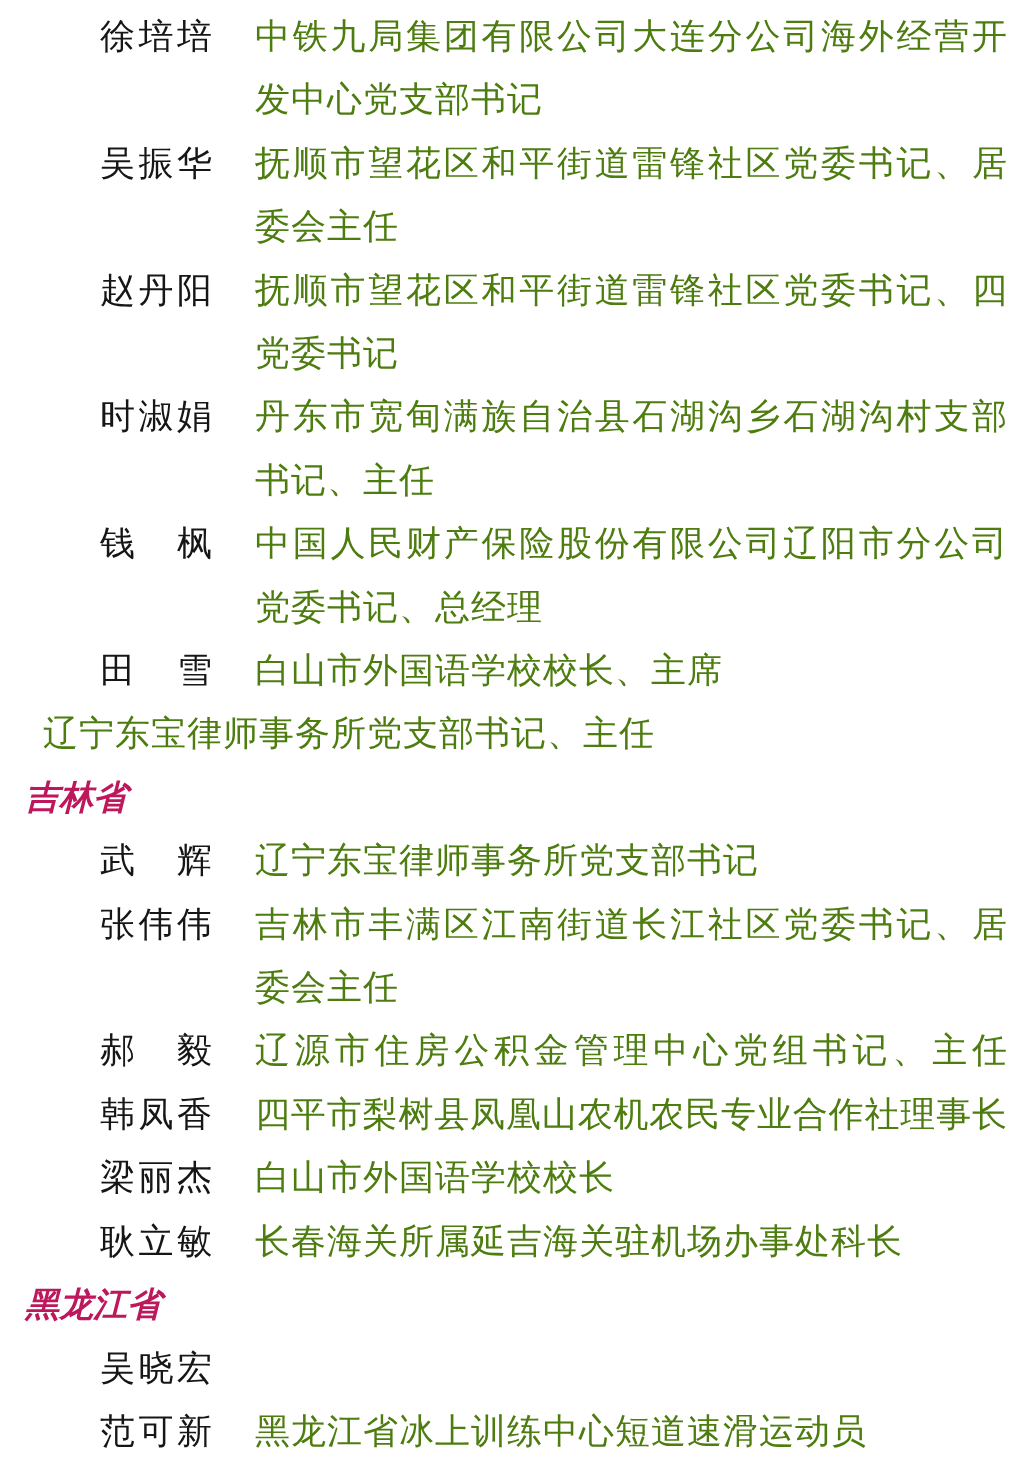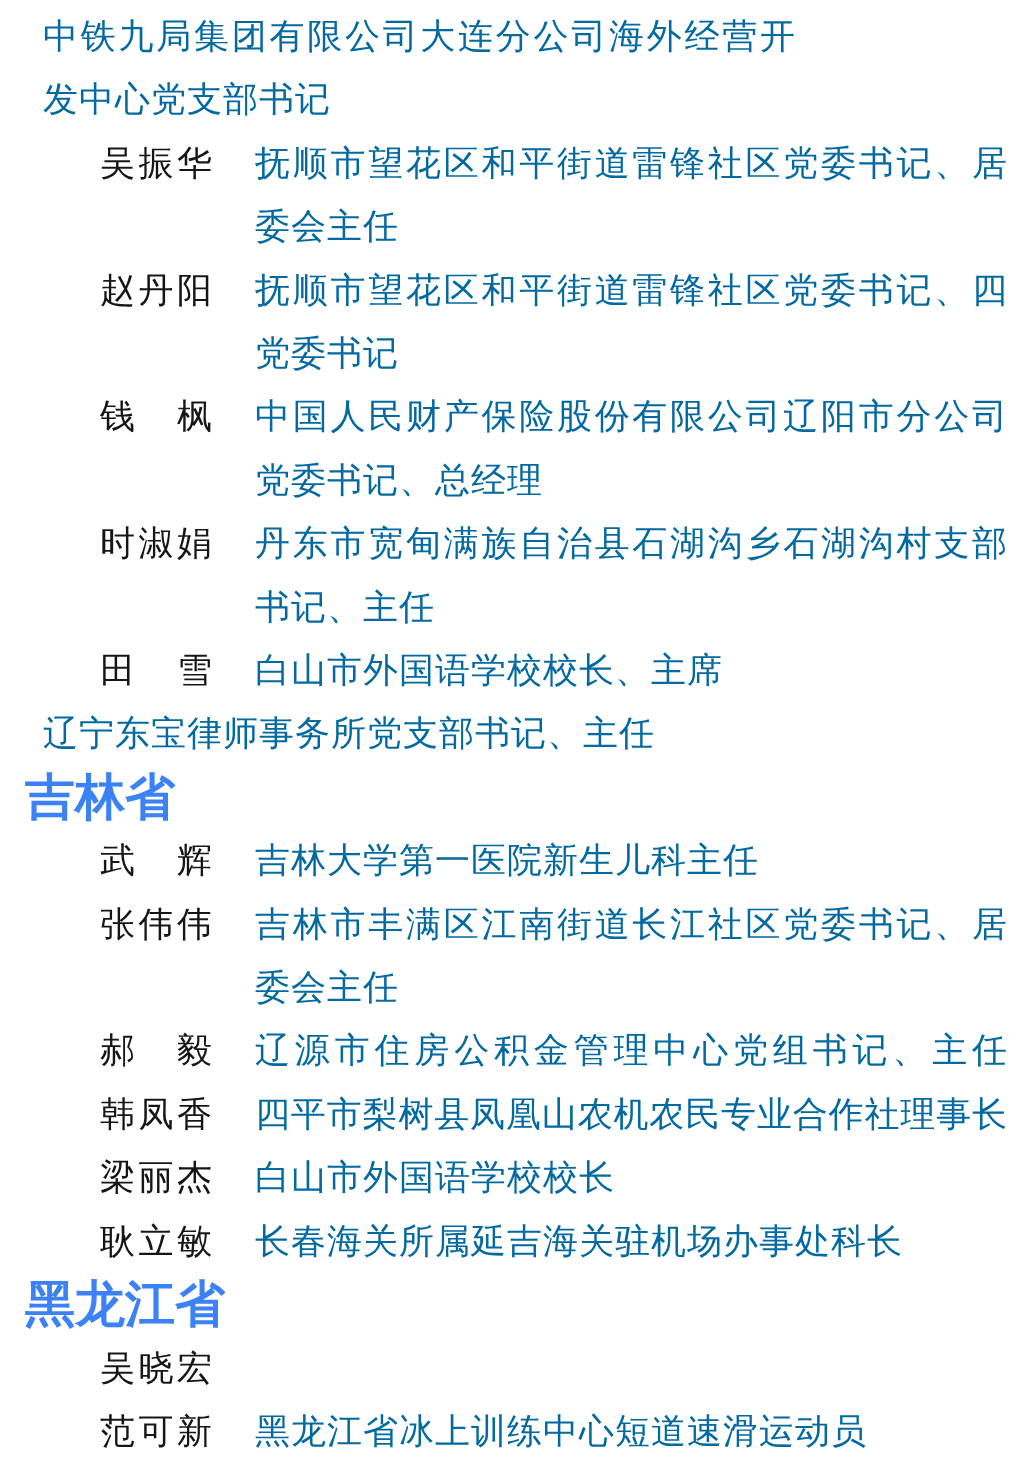--- a/index.html
+++ b/index.html
@@ -19,23 +19,24 @@
     box-sizing: border-box;
     padding-top: 5px;
     background: #ffffff;
   }
   .section-header {
     margin-left: 25px;
     height: 63.4px;
     line-height: 63.4px;
     font-family: "Liberation Sans", "DejaVu Sans", sans-serif;
     font-weight: 700;
-    font-size: 50px;
-    color: #3b82f6;
+    font-size: 34px;
+    color: #be185d;
     white-space: nowrap;
+    font-style: italic;
   }
   .entry {
     display: flex;
     align-items: flex-start;
   }
   .entry .name {
     flex: none;
     margin-left: 100px;
     width: 112px;
     font-size: 35px;
@@ -47,85 +48,86 @@
   }
   .entry .desc {
     flex: none;
     margin-left: 43px;
     width: 752px;
   }
   .desc .line {
     font-size: 35px;
     line-height: 63.4px;
     letter-spacing: 1px;
-    color: #0369a1;
+    color: #4d7c0f;
     text-align: left;
   }
   .desc .line.fill {
     letter-spacing: 0;
     text-align: justify;
     text-align-last: justify;
     text-justify: inter-character;
   }
 </style>
 </head>
 <body>
 
 <div class="page">
   <div>
       <div class="entry">
+        <div class="name">徐培培</div>
         <div class="desc">
           <div class="line fill">中铁九局集团有限公司大连分公司海外经营开</div>
           <div class="line">发中心党支部书记</div>
         </div>
       </div>
       <div class="entry">
         <div class="name">吴振华</div>
         <div class="desc">
           <div class="line fill">抚顺市望花区和平街道雷锋社区党委书记、居</div>
           <div class="line">委会主任</div>
         </div>
       </div>
       <div class="entry">
         <div class="name">赵丹阳</div>
         <div class="desc">
           <div class="line fill">抚顺市望花区和平街道雷锋社区党委书记、四</div>
           <div class="line">党委书记</div>
         </div>
       </div>
       <div class="entry">
+        <div class="name">时淑娟</div>
+        <div class="desc">
+          <div class="line fill">丹东市宽甸满族自治县石湖沟乡石湖沟村支部</div>
+          <div class="line">书记、主任</div>
+        </div>
+      </div>
+      <div class="entry">
         <div class="name">钱枫</div>
         <div class="desc">
           <div class="line fill">中国人民财产保险股份有限公司辽阳市分公司</div>
           <div class="line">党委书记、总经理</div>
-        </div>
-      </div>
-      <div class="entry">
-        <div class="name">时淑娟</div>
-        <div class="desc">
-          <div class="line fill">丹东市宽甸满族自治县石湖沟乡石湖沟村支部</div>
-          <div class="line">书记、主任</div>
         </div>
       </div>
       <div class="entry">
         <div class="name">田雪</div>
         <div class="desc">
           <div class="line">白山市外国语学校校长、主席</div>
         </div>
       </div>
       <div class="entry">
         <div class="desc">
           <div class="line">辽宁东宝律师事务所党支部书记、主任</div>
         </div>
       </div>
       <div class="section-header">吉林省</div>
       <div class="entry">
         <div class="name">武辉</div>
         <div class="desc">
-          <div class="line">吉林大学第一医院新生儿科主任</div>
+          <div class="line">辽宁东宝律师事务所党支部书记</div>
         </div>
       </div>
       <div class="entry">
         <div class="name">张伟伟</div>
         <div class="desc">
           <div class="line fill">吉林市丰满区江南街道长江社区党委书记、居</div>
           <div class="line">委会主任</div>
         </div>
       </div>
       <div class="entry">

